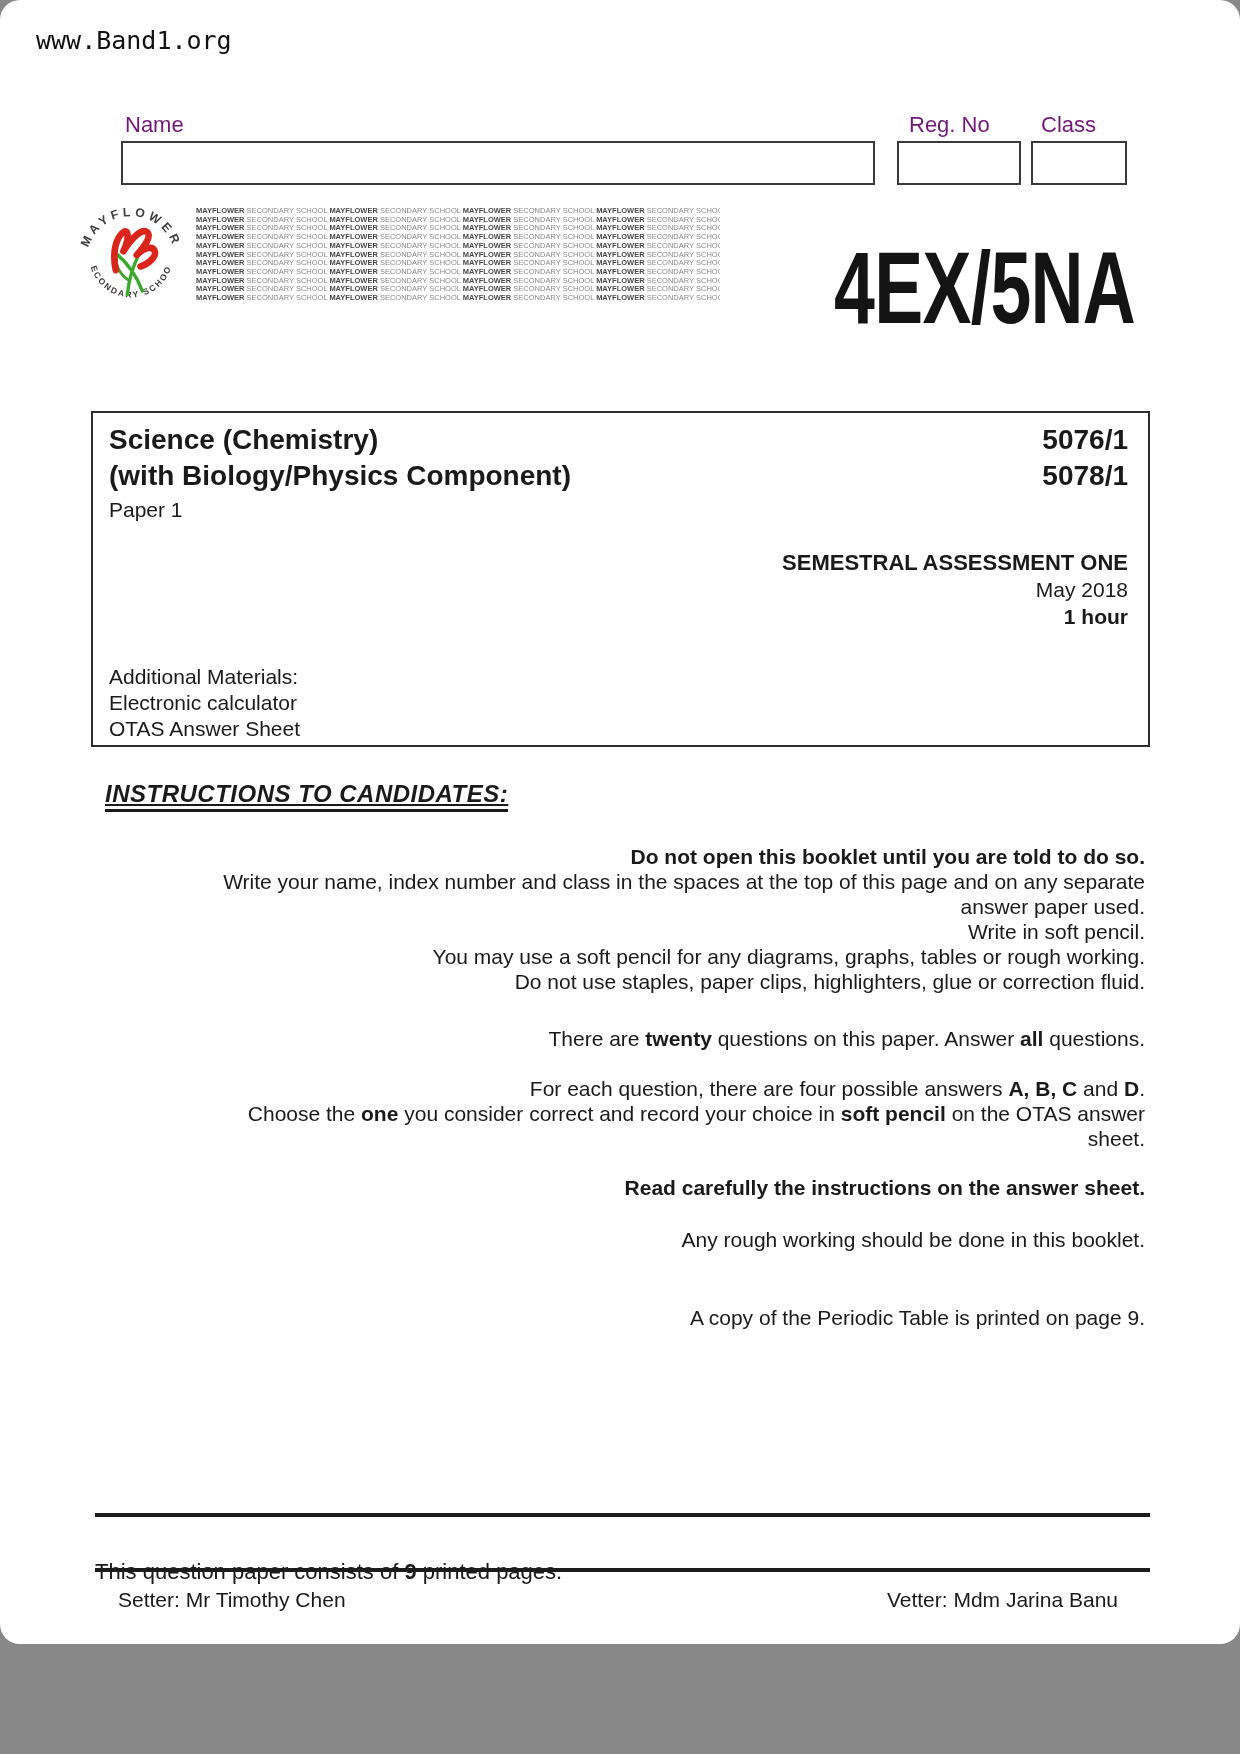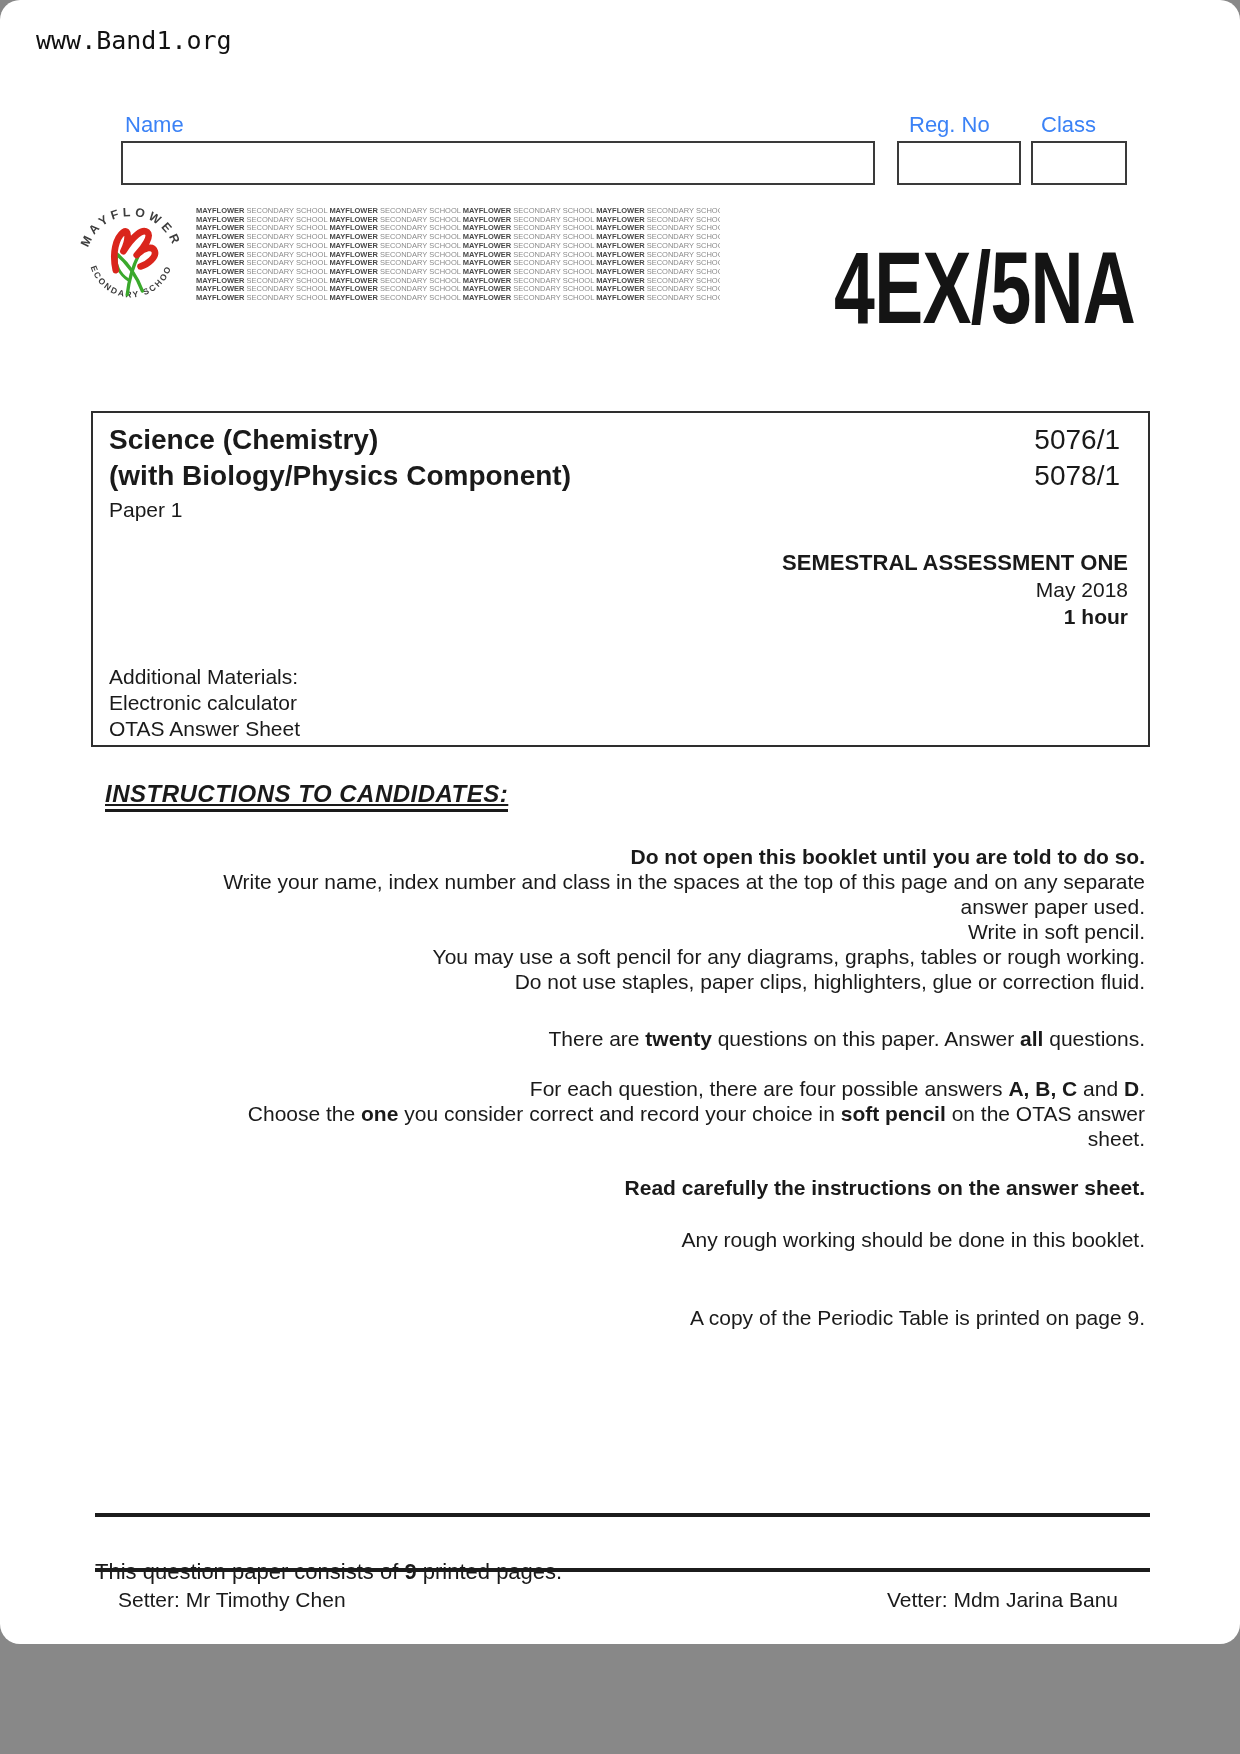--- a/index.html
+++ b/index.html
@@ -5,21 +5,21 @@
   html,body{margin:0;padding:0;background:#888;}
   .page{
     position:relative; width:1240px; height:1644px; background:#ffffff;
     font-family:"Liberation Sans", sans-serif; color:#1a1a1a; margin:0 auto; overflow:hidden;border-radius:20px;
   }
   .abs{position:absolute;}
   
   .url-top{left:36px; top:26px; font-family:"DejaVu Sans Mono", monospace; font-size:25px; color:#111;}
   .url-bottom{left:46px; top:1680px; font-family:"DejaVu Sans Mono", monospace; font-size:25px; letter-spacing:2px; color:#111;}
   
-  .field-label{font-size:22px; color:#3b82f6;}
+  .field-label{font-size:22px; color:#701a75;}
   .lbl-name{left:125px; top:112px;}
   .lbl-reg{left:909px; top:112px;}
   .lbl-class{left:1041px; top:112px;}
   .fbox{border:2px solid #3a3a3a; background:#fff; top:141px; height:40px;}
   .box-name{left:121px; width:750px;}
   .box-reg{left:897px; width:120px;}
   .box-class{left:1031px; width:92px;}
   
   .logo{left:74px; top:198px;}
   .watermark{
@@ -28,21 +28,21 @@
   }
   .watermark .seg-b{color:#4a4a4a;}
   .class-code{
     right:105px; top:236px; font-size:102px; line-height:104px; font-weight:700;
     letter-spacing:-1px; transform:scaleX(0.72); transform-origin:100% 50%; color:#141414; white-space:nowrap;
   }
   
   .exam-box{left:91px; top:411px; width:1059px; height:336px; border:2px solid #2e2e2e; box-sizing:border-box;}
   .subject{left:16px; top:9px; font-size:28px; font-weight:700; line-height:36px;}
   .paper{font-size:21px; font-weight:400; line-height:32px;}
-  .codes{right:28px; top:9px; text-align:right; font-size:28px; font-weight:400; line-height:36px;}
+  .codes{right:20px; top:9px; text-align:right; font-size:28px; font-weight:700; line-height:36px;}
   .assess{right:20px; top:136px; text-align:right; line-height:27px;}
   .assess .a1{font-size:22px; font-weight:700;margin-left:48px;}
   .assess .a2{font-size:21px; font-weight:400;}
   .assess .a3{font-size:21px; font-weight:700;}
   .materials{left:16px; top:251px; font-size:21px; line-height:26px;}
   
   .instr-heading{
     left:105px; top:780px; font-size:24px; font-weight:700; font-style:italic;
     border-bottom:3px solid #1a1a1a; padding-bottom:1px; letter-spacing:0.5px;text-decoration:underline;
   }

